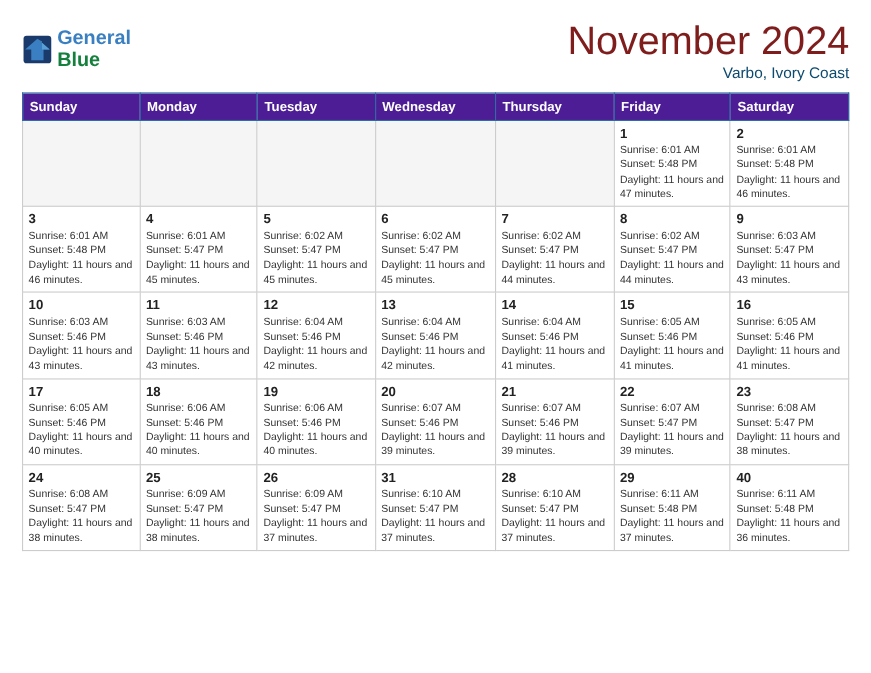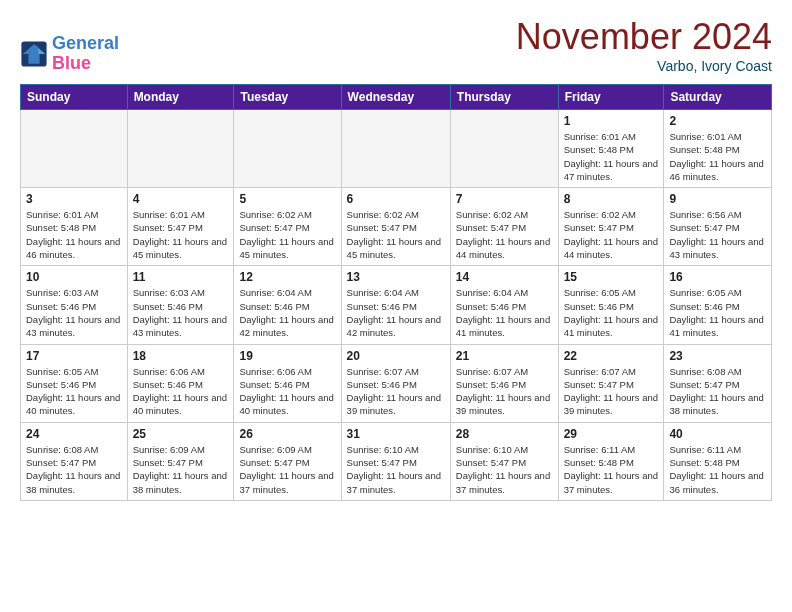--- a/index.html
+++ b/index.html
@@ -11,21 +11,21 @@
       padding: 0;
     }
     .page {
       width: 792px;
       background: #fff;
       padding: 16px 20px 16px 20px;
     }
     .header {
       display: flex;
       justify-content: space-between;
-      align-items: flex-end;
+      align-items: center;
       margin-bottom: 10px;
     }
     .logo {
       display: flex;
       align-items: center;
       gap: 4px;
     }
     .logo-text {
       font-size: 18px;
       font-weight: bold;
@@ -96,21 +96,21 @@
 <div class="page">
   <div class="header">
     <div class="logo">
       <svg class="logo-icon" viewBox="0 0 40 40" xmlns="http://www.w3.org/2000/svg">
         <rect x="2" y="2" width="36" height="36" rx="4" fill="#1a3a6b"></rect>
         <polygon points="20,6 36,20 28,20 28,34 12,34 12,20 4,20" fill="#3a7fc1"></polygon>
         <polygon points="20,6 36,20 26,20 26,10" fill="#5a9fd4"></polygon>
       </svg>
       <div class="logo-text">
         <div><span>General</span></div>
-        <div><span style="color:#ec4899">Blue</span></div>
+        <div><span style="color:#15803d">Blue</span></div>
       </div>
     </div>
     <div class="title-block">
       <div class="month-title">November 2024</div>
       <div class="location">Varbo, Ivory Coast</div>
     </div>
   </div>
 
   <table class="calendar">
     <thead>
@@ -184,21 +184,21 @@
           </td>
           <td>
             <span class="day-num">8</span>
             <div class="day-info">Sunrise: 6:02 AM
 Sunset: 5:47 PM
 Daylight: 11 hours
 and 44 minutes.</div>
           </td>
           <td>
             <span class="day-num">9</span>
-            <div class="day-info">Sunrise: 6:56 AM
+            <div class="day-info">Sunrise: 6:03 AM
 Sunset: 5:47 PM
 Daylight: 11 hours
 and 43 minutes.</div>
           </td>
         </tr>
         <tr>
           <td>
             <span class="day-num">10</span>
             <div class="day-info">Sunrise: 6:03 AM
 Sunset: 5:46 PM

